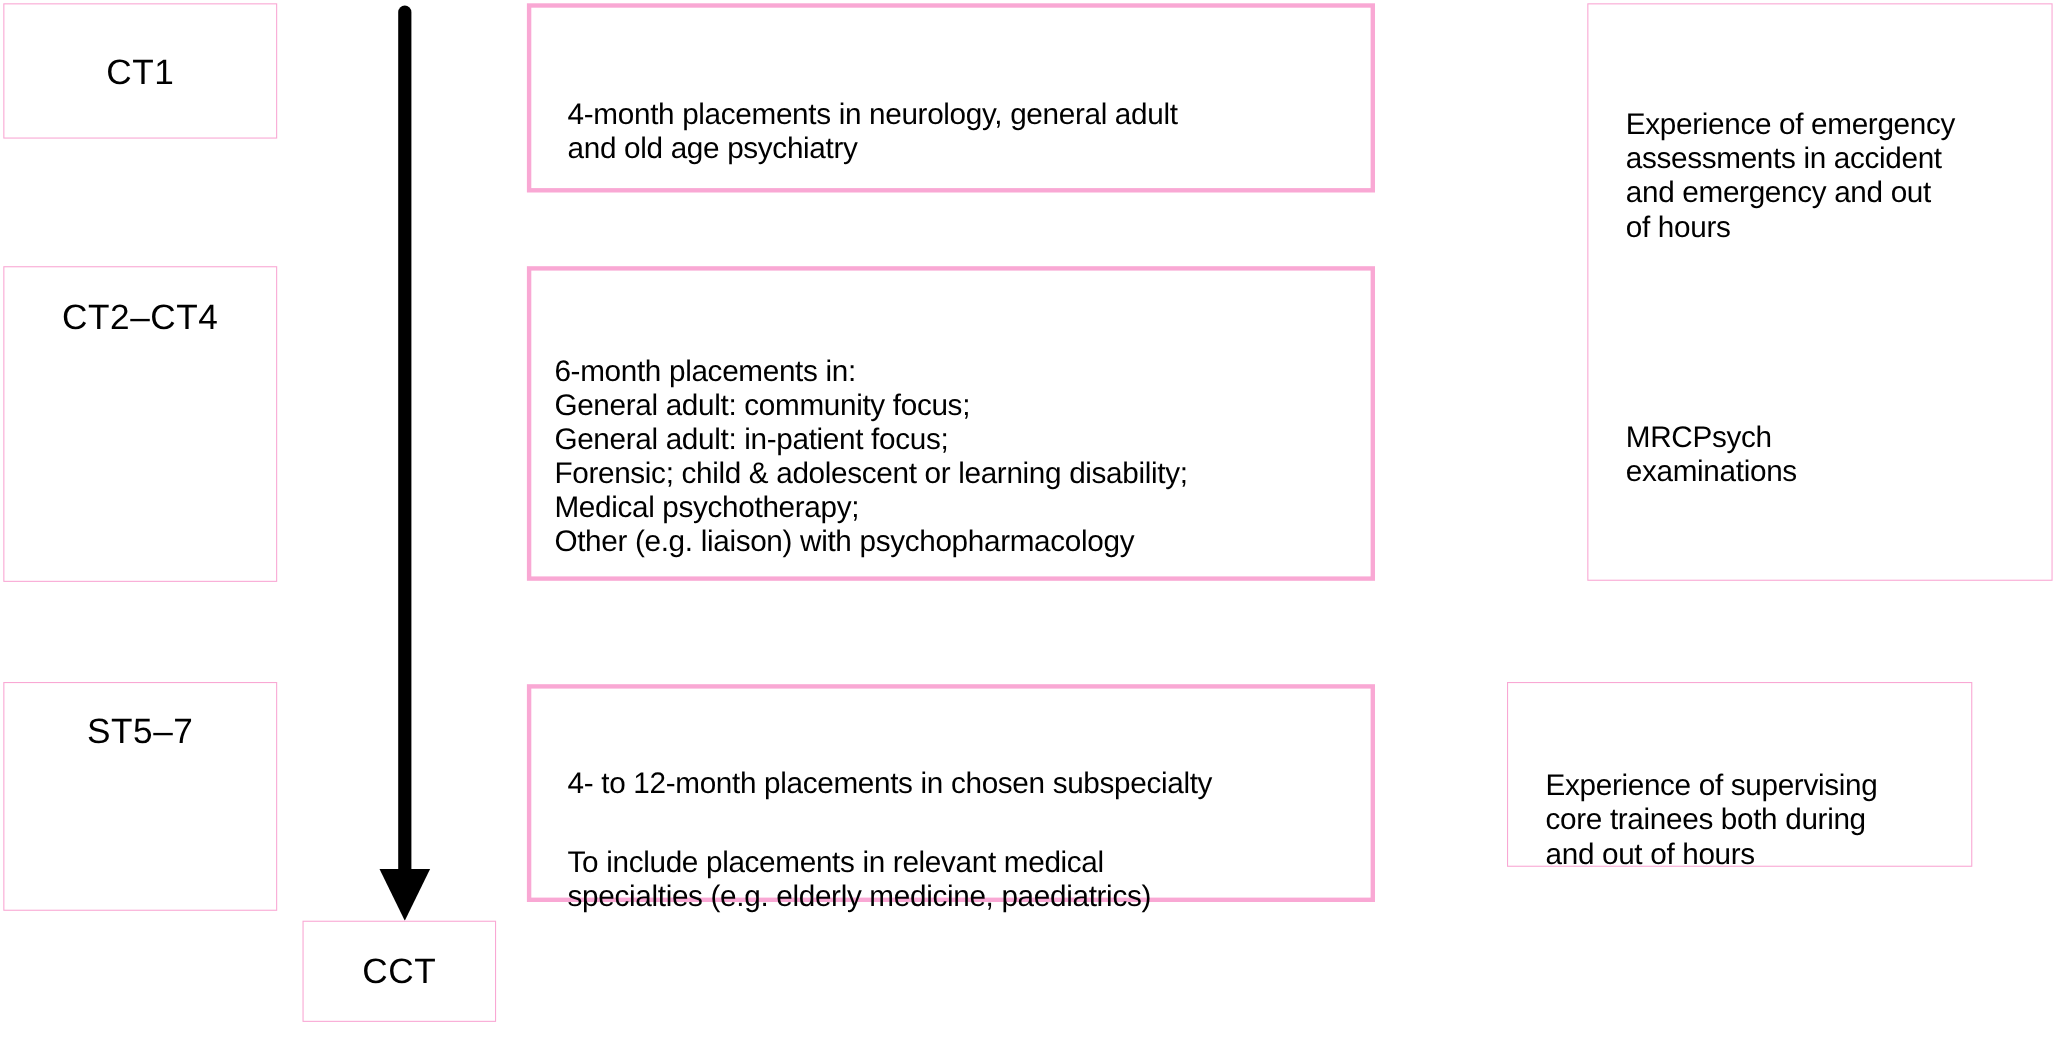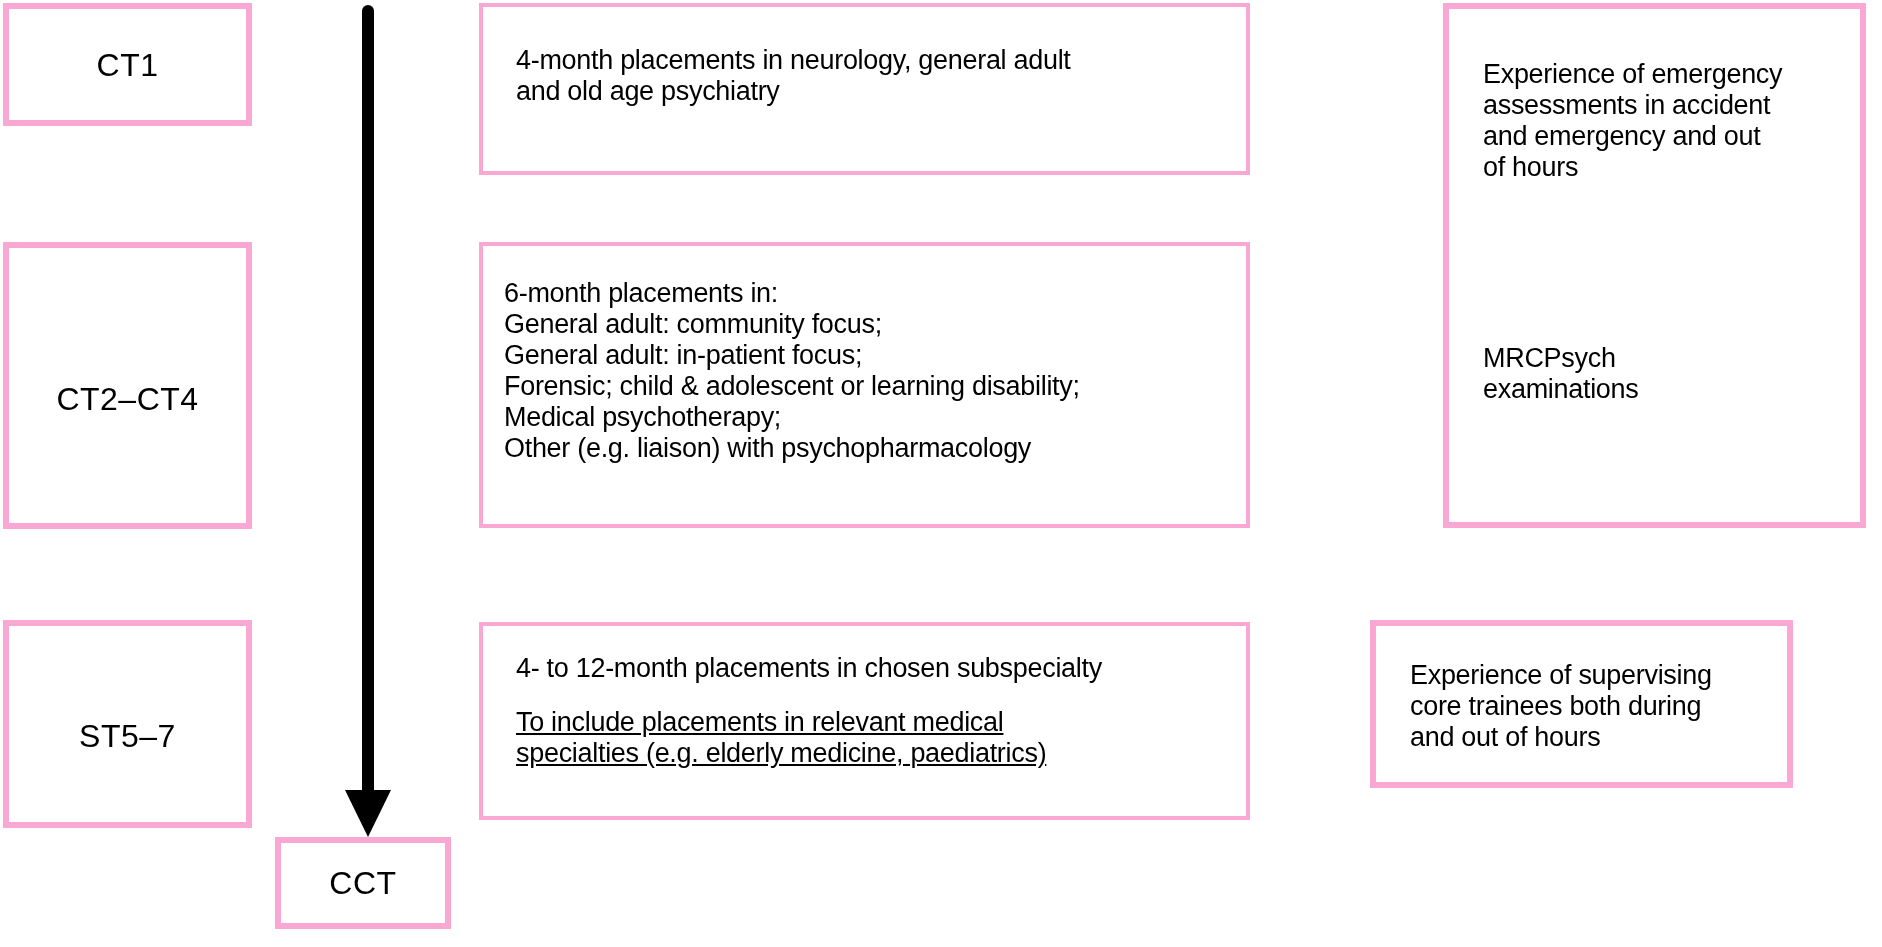--- a/index.html
+++ b/index.html
@@ -8,45 +8,46 @@
     width: 1882px; height: 947px;
     position: relative;
     font-family: "Liberation Sans", sans-serif;
     color: #000000;
     overflow: hidden;
   }
   .canvas { position: absolute; left: 0; top: 0; width: 1882px; height: 947px; }
 
   .box {
     position: absolute;
-    border: 6px solid #f9a8d4;
+    border: 1px solid #f9a8d4;
     background: #ffffff;
   }
   .box--mid { border-width: 4px; }
 
   .stage {
     display: flex;
     justify-content: center;
   }
   .stage--center { align-items: center; }
-  .stage--top { align-items: center; }
+  .stage--top { align-items: flex-start; }
 
   .stage-label {
     font-size: 32px;
     line-height: 38px;
     letter-spacing: 0.5px;
     text-align: center;
     white-space: pre-line;
   }
 
   .body-text {
     font-size: 27px;
     line-height: 31px;
     letter-spacing: -0.3px;
     white-space: pre-line;
+    margin-top: 44px;
   }
 
   .arrow-shaft {
     position: absolute;
     left: 362px; top: 5px;
     width: 12px; height: 787px;
     background: #000000;
     border-radius: 6px 6px 0 0;
   }
   .arrow-head {
@@ -93,21 +94,21 @@
     <div class="body-text">6-month placements in:
 General adult: community focus;
 General adult: in-patient focus;
 Forensic; child &amp; adolescent or learning disability;
 Medical psychotherapy;
 Other (e.g. liaison) with psychopharmacology</div>
   </div>
 
   <div class="box box--mid" style="left:479px; top:622px; width:771px; height:198px; padding:27px 10px 0 33px;">
     <div class="body-text">4- to 12-month placements in chosen subspecialty</div>
-    <div class="body-text" style="margin-top:23px;text-decoration:underline;">To include placements in relevant medical
+    <div class="body-text" style="margin-top:41px;">To include placements in relevant medical
 specialties (e.g. elderly medicine, paediatrics)</div>
   </div>
 
   <div class="box" style="left:1443px; top:3px; width:423px; height:525px; padding:50px 10px 0 34px;">
     <div class="body-text">Experience of emergency
 assessments in accident
 and emergency and out
 of hours</div>
     <div class="body-text" style="margin-top:160px;">MRCPsych
 examinations</div>

